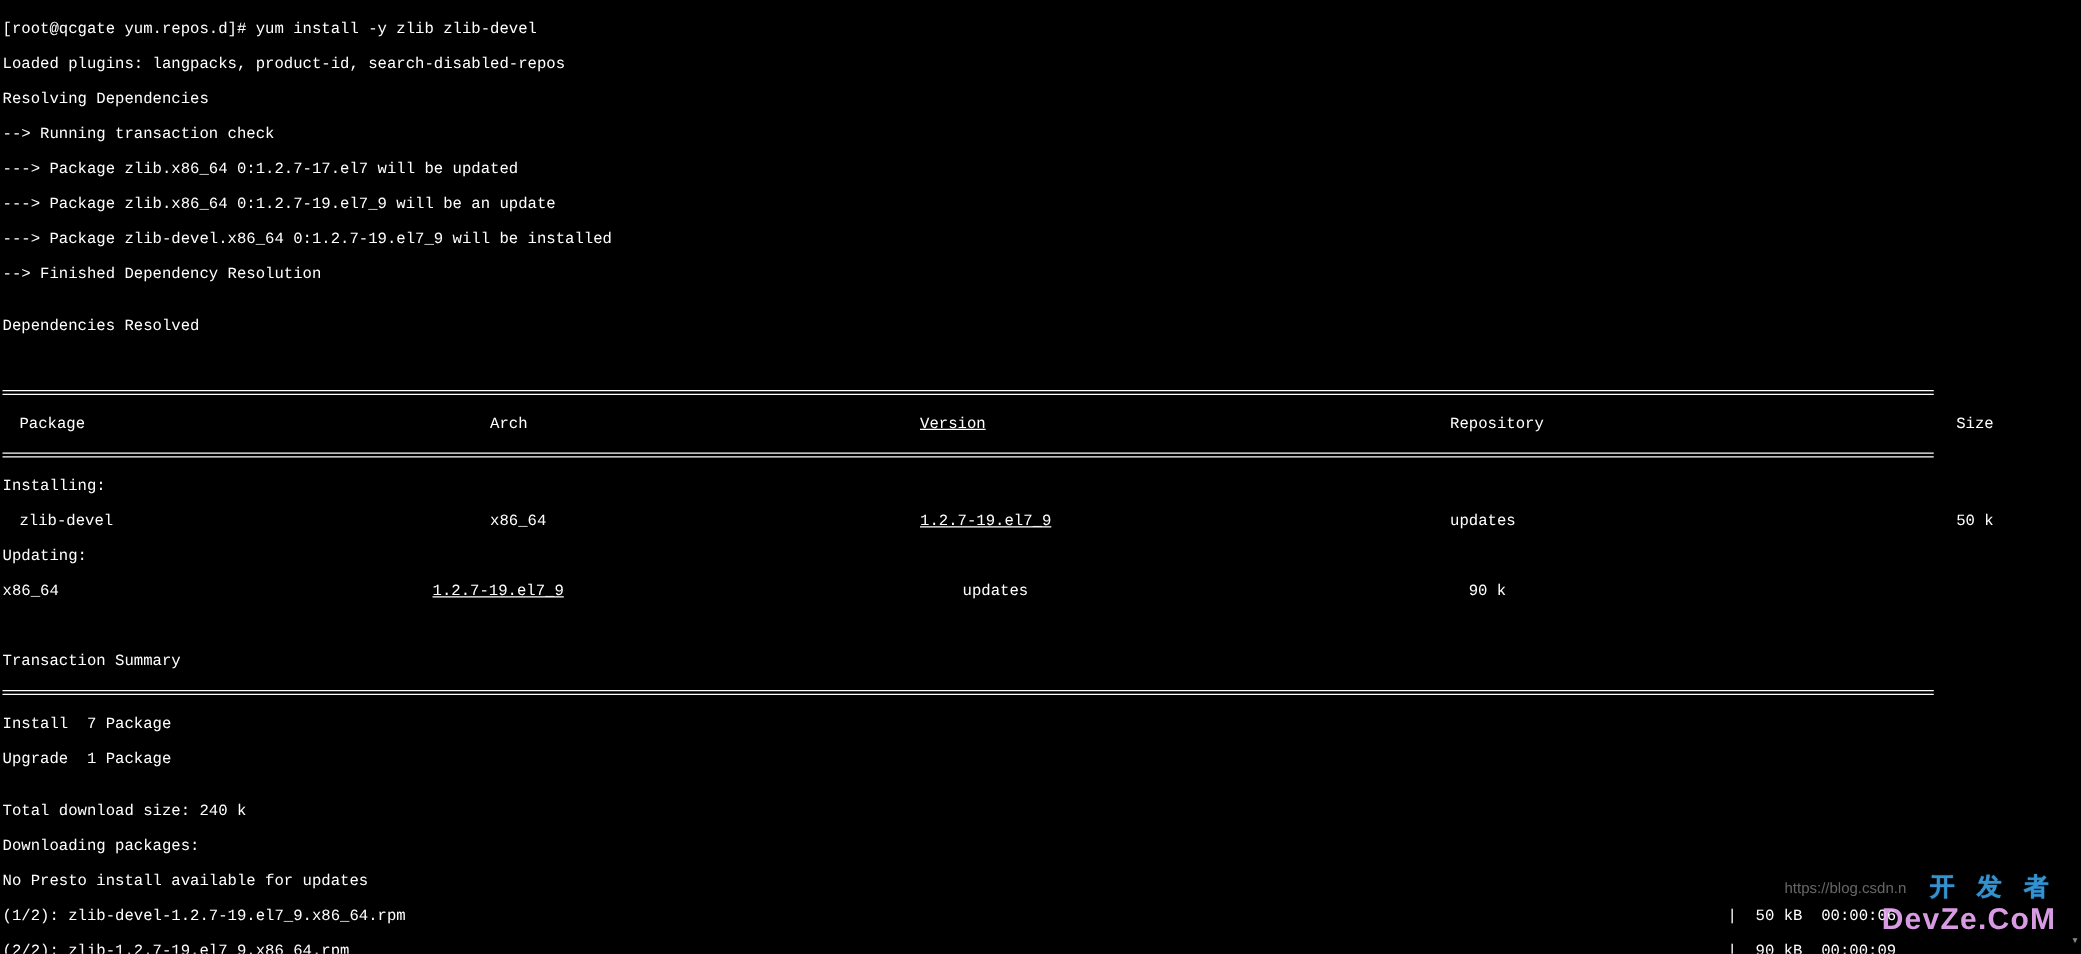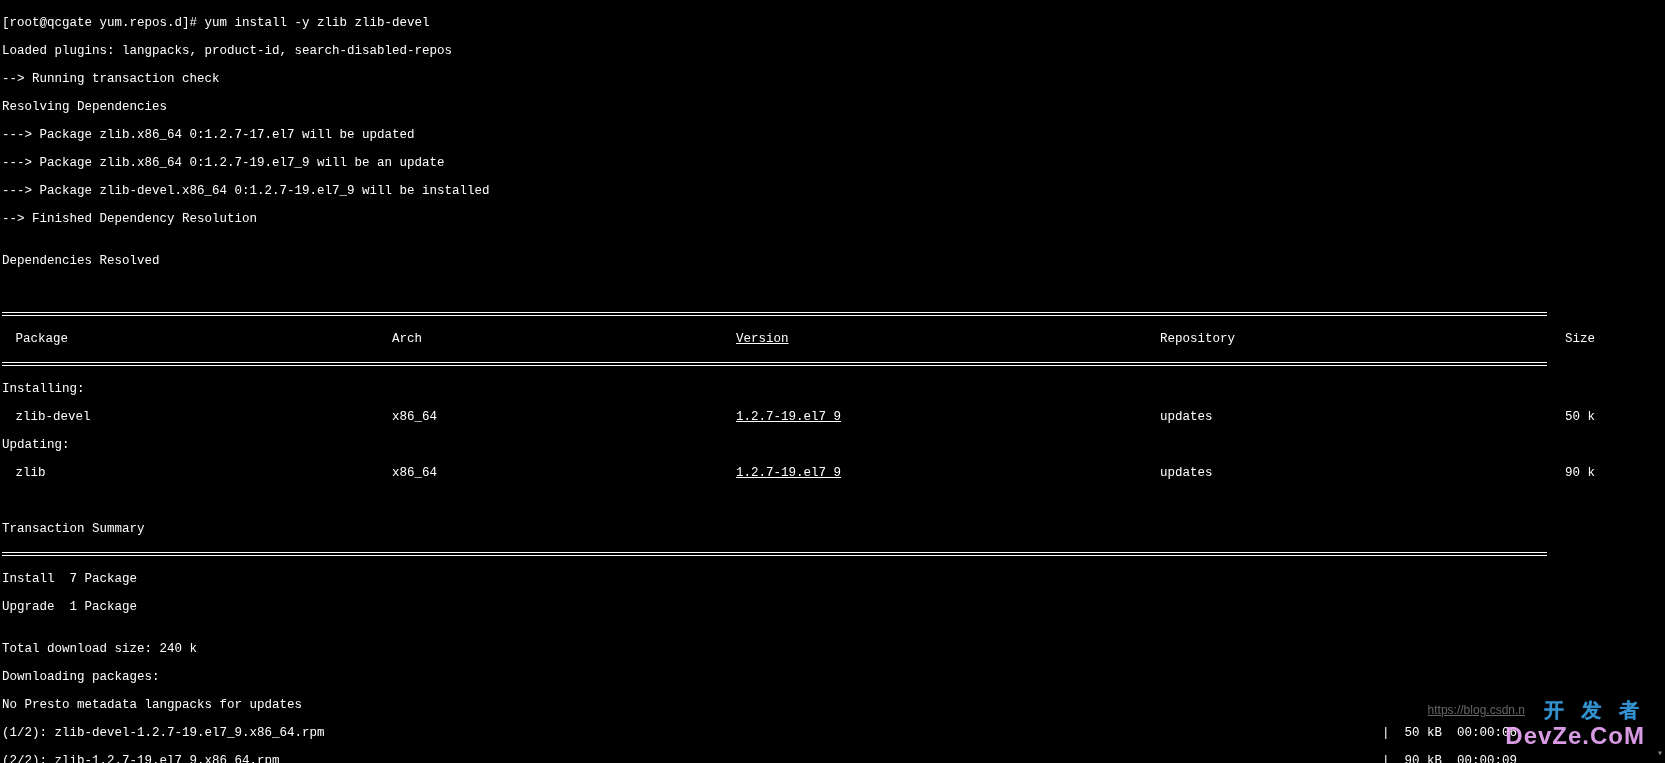--- a/index.html
+++ b/index.html
@@ -69,38 +69,37 @@
     opacity: 0.9;
   }
   .watermark3 {
     position: absolute;
     right: 140px;
     bottom: 46px;
     color: #aaa;
     font-family: "Arial", sans-serif;
     font-size: 12px;
     opacity: 0.6;
-    text-decoration: underline;
   }
   .scroll-arrow {
     position: absolute;
     right: 2px;
     bottom: 2px;
     color: #888;
     font-size: 10px;
   }
 </style>
 </head>
 <body>
 
 <div class="terminal">
 <div><span>[root@qcgate yum.repos.d]# </span><span>yum install -y zlib zlib-devel</span></div>
 <div>Loaded plugins: langpacks, product-id, search-disabled-repos</div>
+<div>Resolving Dependencies</div>
 <div>--&gt; Running transaction check</div>
-<div>Resolving Dependencies</div>
 <div>---&gt; Package zlib.x86_64 0:1.2.7-17.el7 will be updated</div>
 <div>---&gt; Package zlib.x86_64 0:1.2.7-19.el7_9 will be an update</div>
 <div>---&gt; Package zlib-devel.x86_64 0:1.2.7-19.el7_9 will be installed</div>
 <div>--&gt; Finished Dependency Resolution</div>
 <div></div>
 <div>Dependencies Resolved</div>
 <div>&nbsp;</div>
 <div class="hr-double"></div>
 <div class="row">
   <div class="col-pkg"> Package</div>
@@ -113,35 +112,34 @@
 <div>Installing:</div>
 <div class="row">
   <div class="col-pkg"> zlib-devel</div>
   <div class="col-arch">x86_64</div>
   <div class="col-ver">1.2.7-19.el7_9</div>
   <div class="col-repo">updates</div>
   <div class="col-size">50 k</div>
 </div>
 <div>Updating:</div>
 <div class="row">
-  <div class="col-pkg"> zlib</div>
   <div class="col-arch">x86_64</div>
   <div class="col-ver">1.2.7-19.el7_9</div>
   <div class="col-repo">updates</div>
   <div class="col-size">90 k</div>
 </div>
 <div>&nbsp;</div>
 <div>Transaction Summary</div>
 <div class="hr-double"></div>
 <div>Install  7 Package</div>
 <div>Upgrade  1 Package</div>
 <div></div>
 <div>Total download size: 240 k</div>
 <div>Downloading packages:</div>
-<div>No Presto metadata langpacks for updates</div>
+<div>No Presto install available for updates</div>
 <div class="flex">
   <div>(1/2): zlib-devel-1.2.7-19.el7_9.x86_64.rpm</div>
   <div class="right-col">|  50 kB  00:00:06</div>
 </div>
 <div class="flex">
   <div>(2/2): zlib-1.2.7-19.el7_9.x86_64.rpm</div>
   <div class="right-col">|  90 kB  00:00:09</div>
 </div>
 
 

